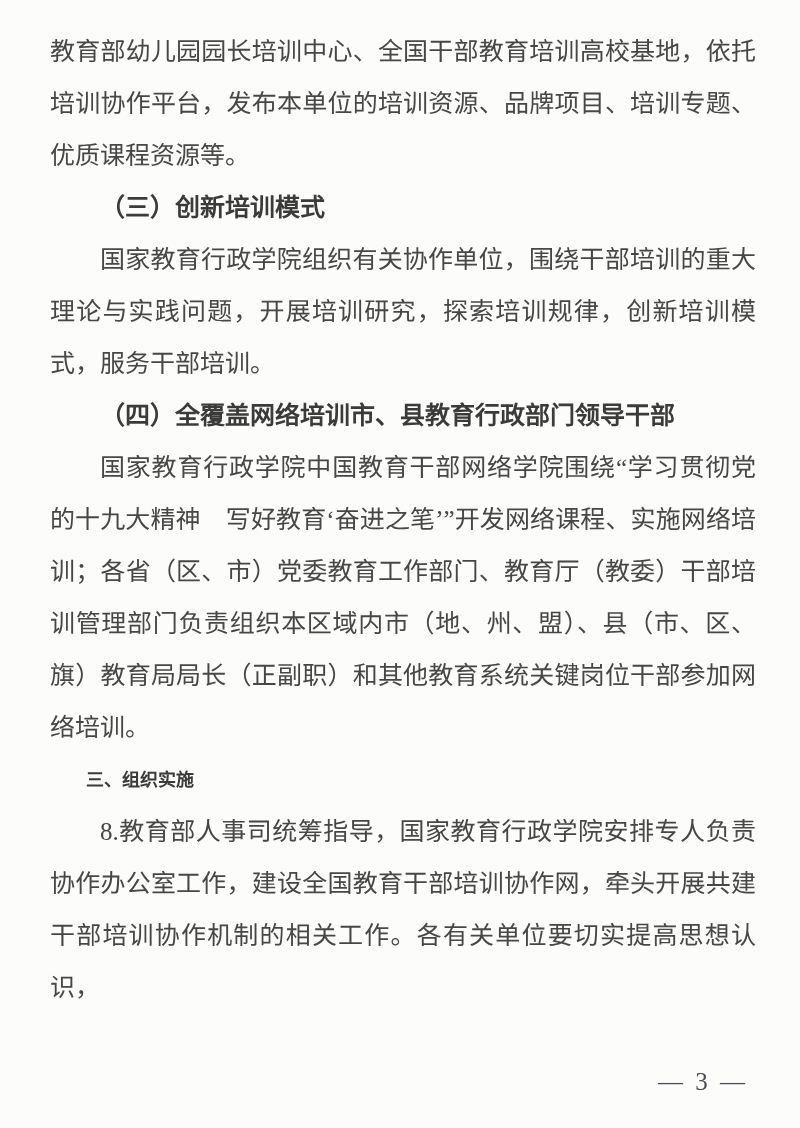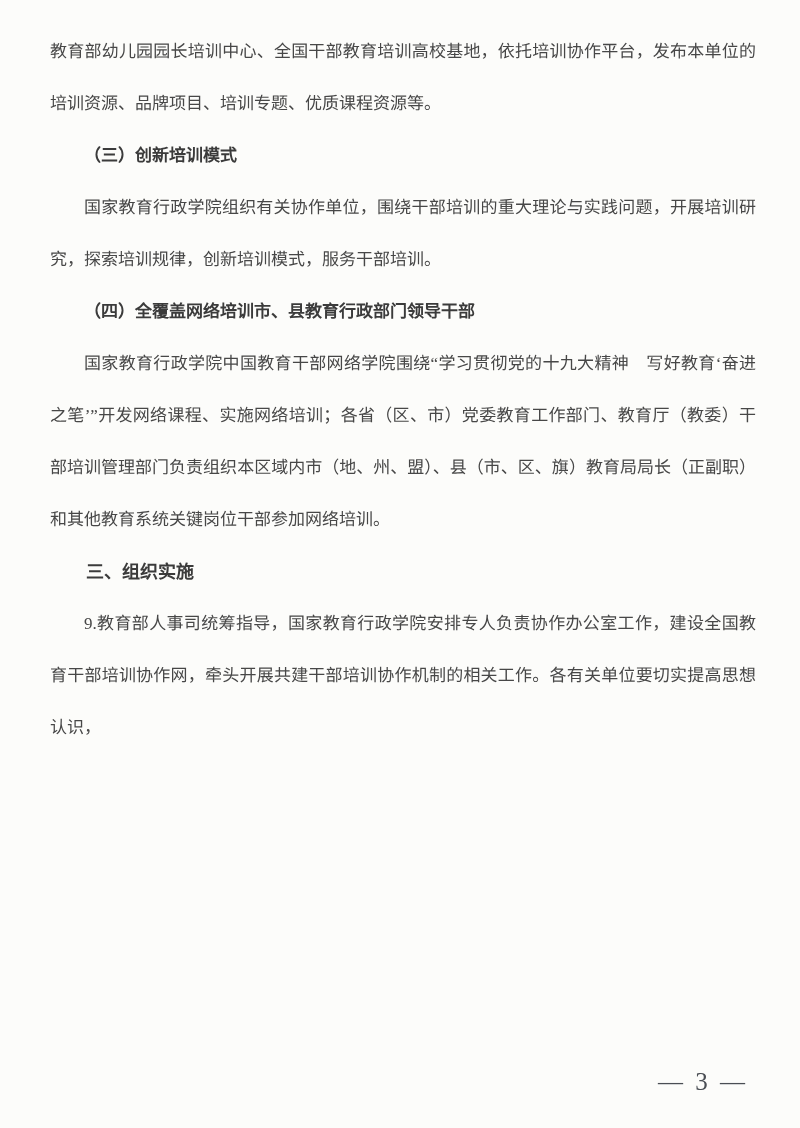--- a/index.html
+++ b/index.html
@@ -18,21 +18,21 @@
     color: #454545;
   }
   .doc-body {
     position: absolute;
     left: 50px;
     top: 26px;
     width: 706px;
   }
   .doc-body p {
     margin: 0;
-    font-size: 17px;
+    font-size: 25px;
     line-height: 52px;
     text-align: justify;
     text-indent: 2em;
     color: #474747;
   }
   .doc-body p.no-indent { text-indent: 0; }
   .doc-body p.heading-minor {
     font-weight: bold;
     color: #3b3b3b;
     text-align: left;
@@ -58,16 +58,16 @@
 <body>
 
 <main class="page">
   <section class="doc-body">
       <p class="body no-indent">教育部幼儿园园长培训中心、全国干部教育培训高校基地，依托培训协作平台，发布本单位的培训资源、品牌项目、培训专题、优质课程资源等。</p>
       <p class="heading-minor">（三）创新培训模式</p>
       <p class="body">国家教育行政学院组织有关协作单位，围绕干部培训的重大理论与实践问题，开展培训研究，探索培训规律，创新培训模式，服务干部培训。</p>
       <p class="heading-minor">（四）全覆盖网络培训市、县教育行政部门领导干部</p>
       <p class="body">国家教育行政学院中国教育干部网络学院围绕“学习贯彻党的十九大精神　写好教育‘奋进之笔’”开发网络课程、实施网络培训；各省（区、市）党委教育工作部门、教育厅（教委）干部培训管理部门负责组织本区域内市（地、州、盟）、县（市、区、旗）教育局局长（正副职）和其他教育系统关键岗位干部参加网络培训。</p>
       <p class="heading-major">三、组织实施</p>
-      <p class="body">9.教育部人事司统筹指导，国家教育行政学院安排专人负责协作办公室工作，建设全国教育干部培训协作网，牵头开展共建干部培训协作机制的相关工作。各有关单位要切实提高思想认识，</p>
+      <p class="body">8.教育部人事司统筹指导，国家教育行政学院安排专人负责协作办公室工作，建设全国教育干部培训协作网，牵头开展共建干部培训协作机制的相关工作。各有关单位要切实提高思想认识，</p>
     </section>
   <footer class="page-number">— 3 —</footer>
 </main>
 
 </body></html>

